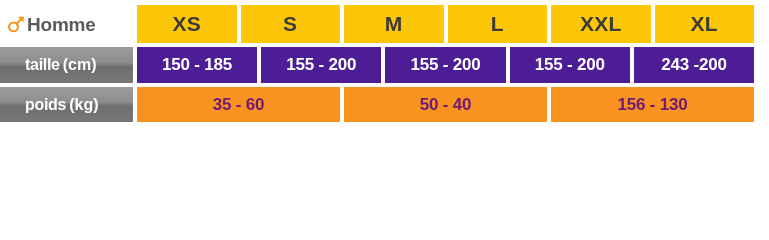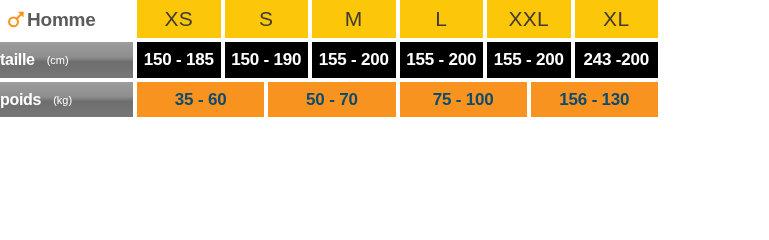--- a/index.html
+++ b/index.html
@@ -8,25 +8,26 @@
   }
   body {
     width: 769px;
     height: 122px;
     background: #ffffff;
     font-family: "Liberation Sans", sans-serif;
     overflow: hidden;
   }
 
   .size-table {
-    width: 658px;
+    width: 754px;
     height: 122px;
     display: flex;
     flex-direction: column;
     box-sizing: border-box;
+    justify-content: flex-end;
   }
 
   .row {
     display: flex;
     align-items: stretch;
     width: 100%;
   }
 
   .row-header { height: 38px; }
   .row-taille { height: 36px; margin-top: 4px; }
@@ -57,34 +58,34 @@
   .title-text {
     font-size: 19px;
     font-weight: bold;
     color: #5b5b5b;
     letter-spacing: -0.2px;
     line-height: 1;
   }
 
   .metric-cell {
     background: linear-gradient(to bottom, #9d9d9d 0%, #8e8e8e 42%, #6e6e6e 55%, #777777 100%);
-    padding-left: 0;
+    padding-left: 25px;
     color: #ffffff;
   }
 
   .metric-name {
     font-size: 16px;
     font-weight: bold;
     letter-spacing: -0.3px;
   }
 
   .metric-unit {
-    font-size: 11px;
-    font-weight: normal;
-    margin-left: 12px;
+    font-size: 16px;
+    font-weight: bold;
+    margin-left: 3px;
   }
 
   
   .cells {
     display: flex;
     flex: 1 1 auto;
     gap: 4px;
     margin-left: 4px;
   }
 
@@ -95,35 +96,35 @@
     justify-content: center;
     box-sizing: border-box;
     text-align: center;
     white-space: nowrap;
   }
 
   .cell-header {
     background: #fcc709;
     color: #3f3b33;
     font-size: 21px;
-    font-weight: normal;
+    font-weight: bold;
     letter-spacing: 0.3px;
   }
 
   .cell-taille {
-    background: #000000;
+    background: #4c1d95;
     color: #ffffff;
     font-size: 17px;
     font-weight: bold;
     letter-spacing: -0.2px;
   }
 
   .cell-poids {
     background: #f8931f;
-    color: #0c4a6e;
+    color: #701a75;
     font-size: 17px;
     font-weight: bold;
     letter-spacing: -0.2px;
   }
 </style>
 </head>
 <body>
 
 <div class="size-table">
 
@@ -146,34 +147,32 @@
     </div>
   </div>
 
   <div class="row row-taille">
     <div class="label-cell metric-cell">
       <span class="metric-name">taille</span>
       <span class="metric-unit">(cm)</span>
     </div>
     <div class="cells">
       <div class="cell cell-taille">150 - 185</div>
-      <div class="cell cell-taille">150 - 190</div>
       <div class="cell cell-taille">155 - 200</div>
       <div class="cell cell-taille">155 - 200</div>
       <div class="cell cell-taille">155 - 200</div>
       <div class="cell cell-taille">243 -200</div>
     </div>
   </div>
 
   <div class="row row-poids">
     <div class="label-cell metric-cell">
       <span class="metric-name">poids</span>
       <span class="metric-unit">(kg)</span>
     </div>
     <div class="cells">
       <div class="cell cell-poids">35 - 60</div>
-      <div class="cell cell-poids">50 - 70</div>
-      <div class="cell cell-poids">75 - 100</div>
+      <div class="cell cell-poids">50 - 40</div>
       <div class="cell cell-poids">156 - 130</div>
     </div>
   </div>
 
 </div>
 
 </body></html>

